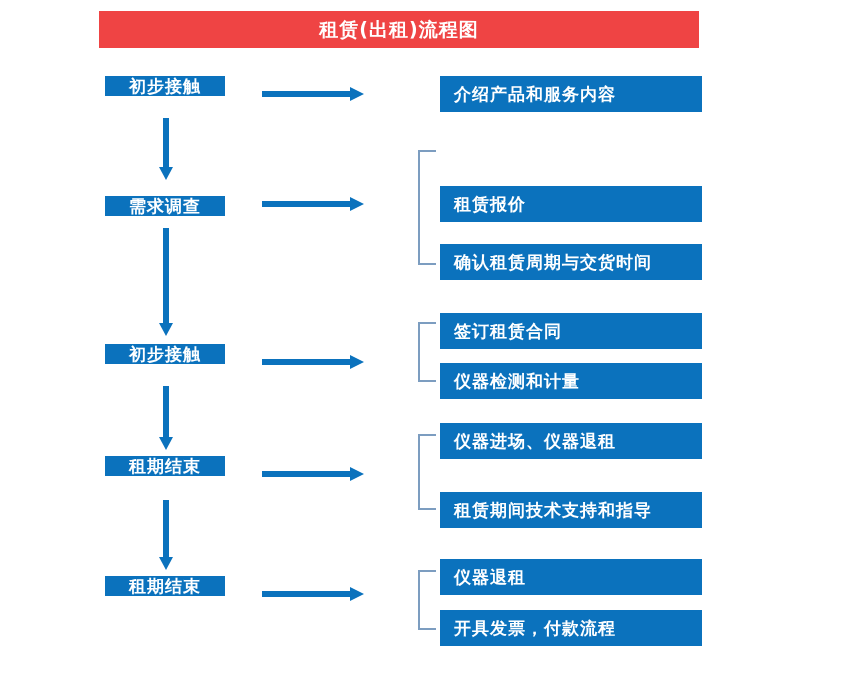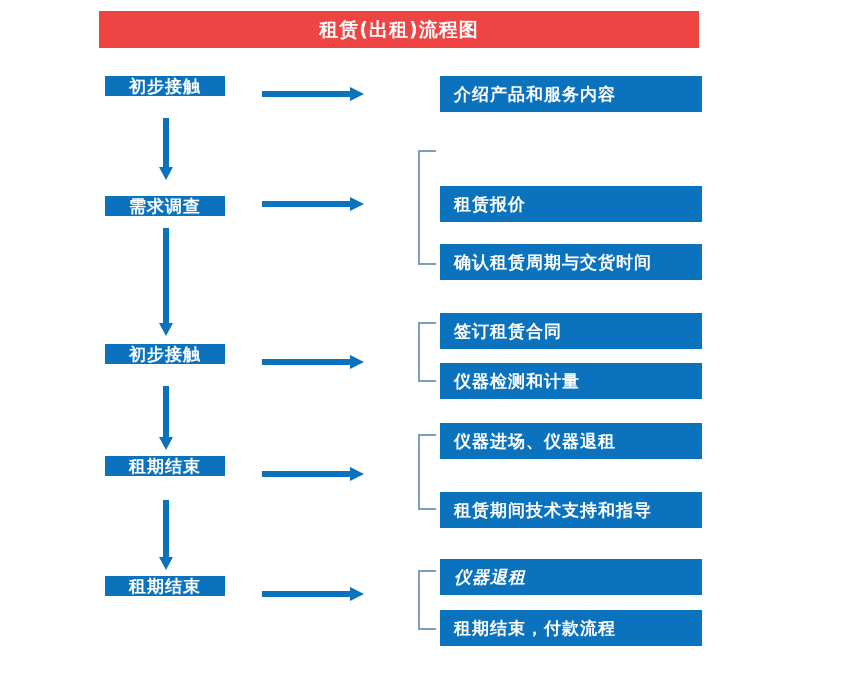--- a/index.html
+++ b/index.html
@@ -191,17 +191,17 @@
   <div class="box box-right" style="top:244px;">确认租赁周期与交货时间</div>
 
   <div class="box box-right" style="top:363px;">仪器检测和计量</div>
 
   <div class="box box-right" style="top:313px;">签订租赁合同</div>
 
   <div class="box box-right" style="top:423px;">仪器进场、仪器退租</div>
 
   <div class="box box-right" style="top:492px;">租赁期间技术支持和指导</div>
 
-  <div class="box box-right" style="top:559px;font-style:italic;">仪器退租</div>
-
-  <div class="box box-right" style="top:610px;">租期结束，付款流程</div>
+  <div class="box box-right" style="top:559px;">仪器退租</div>
+
+  <div class="box box-right" style="top:610px;">开具发票，付款流程</div>
 
 </div>
 
 </body></html>

